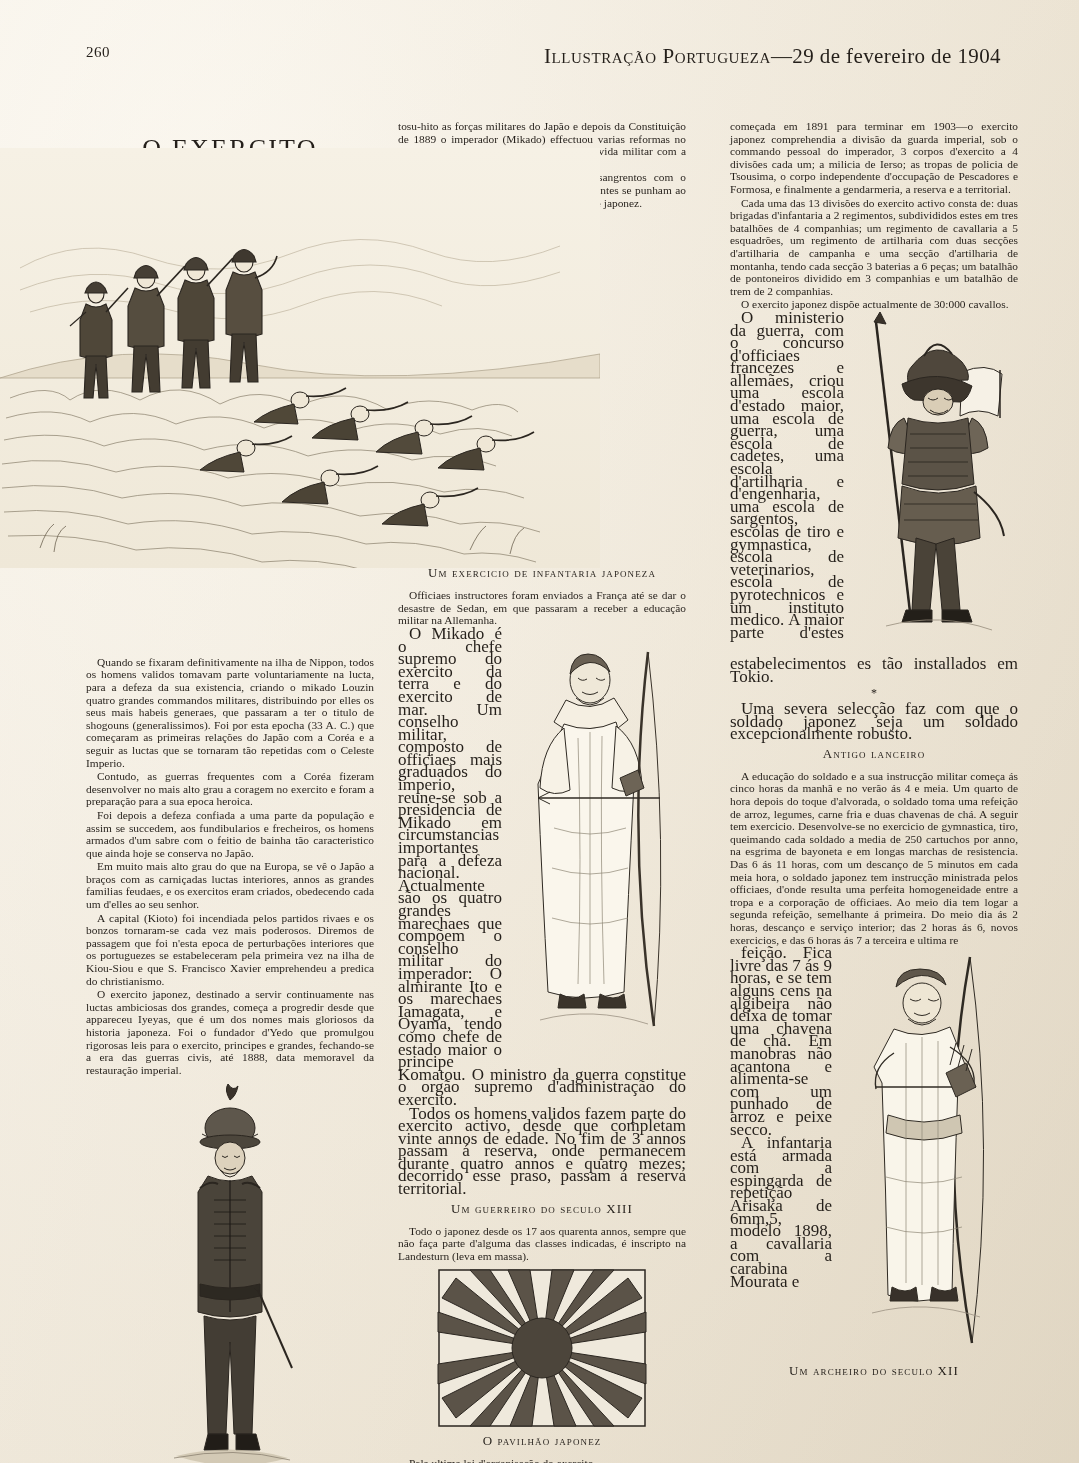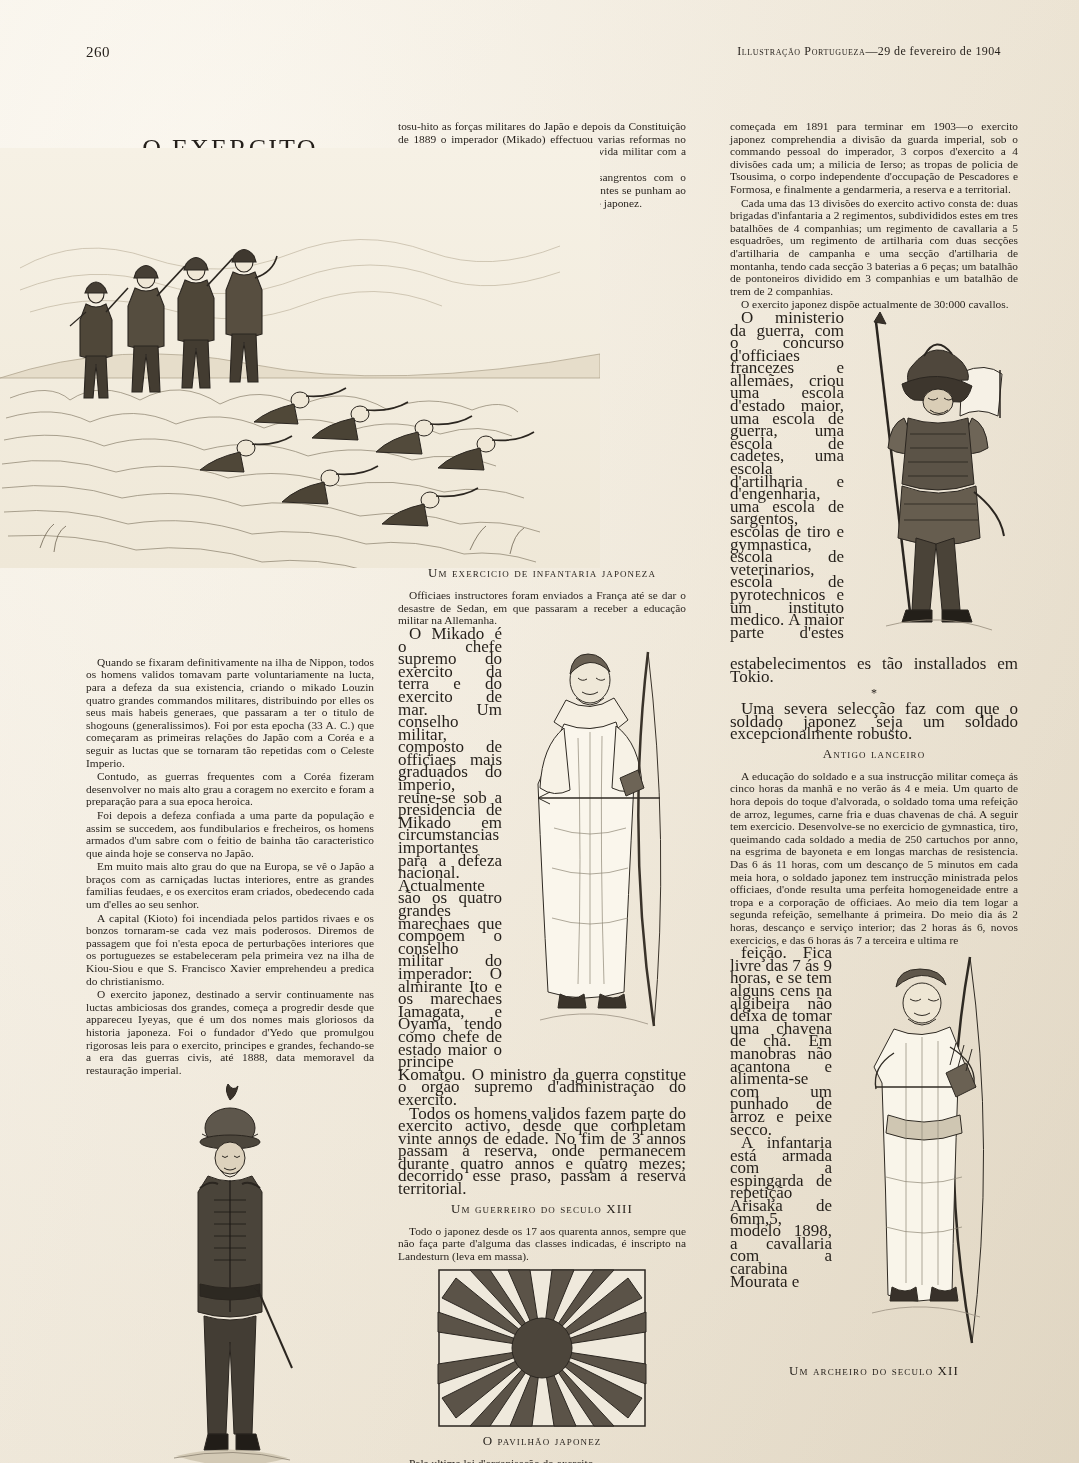--- a/index.html
+++ b/index.html
@@ -16,21 +16,21 @@
   .paper-tint{
     position:absolute;inset:0;
     background:linear-gradient(115deg, rgba(255,255,255,0.25) 0%, rgba(216,203,178,0.18) 60%, rgba(196,180,152,0.30) 100%);
     pointer-events:none;
   }
   .header{
     position:absolute;top:44px;left:86px;right:78px;height:22px;
     display:flex;justify-content:space-between;align-items:flex-start;
   }
   .folio{font-size:15px;letter-spacing:.5px;}
-  .masthead{font-size:12px;letter-spacing:.4px;}
+  .masthead{font-size:21px;letter-spacing:.4px;}
   .masthead .caps{font-variant:small-caps;letter-spacing:.6px;}
 
   .content{
     position:absolute;top:120px;left:86px;width:915px;height:1290px;
   }
   .col{position:absolute;top:0;width:288px;text-align:justify;}
   .col.c1{left:0;}
   .col.c2{left:312px;}
   .col.c3{left:644px;}
 
@@ -89,21 +89,21 @@
       <h1 class="title">O EXERCITO JAPONEZ</h1>
       <div class="subtitle">A sua evolução</div>
 
       <p>O exercito japonez era constituido no tempo das hordas nomadas pelo povo inteiro; até as mulheres, velhos e creanças marchavam para o combate.</p>
 
       <div style="height:392px"></div>
 
       <p>Quando se fixaram definitivamente na ilha de Nippon, todos os homens validos tomavam parte voluntariamente na lucta, para a defeza da sua existencia, criando o mikado Louzin quatro grandes commandos militares, distribuindo por elles os seus mais habeis generaes, que passaram a ter o titulo de shogouns (generalissimos). Foi por esta epocha (33 A. C.) que começaram as primeiras relações do Japão com a Coréa e a seguir as luctas que se tornaram tão repetidas com o Celeste Imperio.</p>
       <p>Contudo, as guerras frequentes com a Coréa fizeram desenvolver no mais alto grau a coragem no exercito e foram a preparação para a sua epoca heroica.</p>
       <p>Foi depois a defeza confiada a uma parte da população e assim se succedem, aos fundibularios e frecheiros, os homens armados d'um sabre com o feitio de bainha tão caracteristico que ainda hoje se conserva no Japão.</p>
-      <p>Em muito mais alto grau do que na Europa, se vê o Japão a braços com as carniçadas luctas interiores, entre as grandes familias feudaes, e os exercitos eram criados, obedecendo cada um d'elles ao seu senhor.</p>
+      <p>Em muito mais alto grau do que na Europa, se vê o Japão a braços com as carniçadas luctas interiores, annos as grandes familias feudaes, e os exercitos eram criados, obedecendo cada um d'elles ao seu senhor.</p>
       <p>A capital (Kioto) foi incendiada pelos partidos rivaes e os bonzos tornaram-se cada vez mais poderosos. Diremos de passagem que foi n'esta epoca de perturbações interiores que os portuguezes se estabeleceram pela primeira vez na ilha de Kiou-Siou e que S. Francisco Xavier emprehendeu a predica do christianismo.</p>
       <p>O exercito japonez, destinado a servir continuamente nas luctas ambiciosas dos grandes, começa a progredir desde que appareceu Iyeyas, que é um dos nomes mais gloriosos da historia japoneza. Foi o fundador d'Yedo que promulgou rigorosas leis para o exercito, principes e grandes, fechando-se a era das guerras civis, até 1888, data memoravel da restauração imperial.</p>
 
       <div class="fig">
         <svg width="200" height="400" viewBox="0 0 200 400" aria-hidden="true">
           <g fill="none" stroke="#2b2620" stroke-width="1">
 
             <path d="M100 16 q-6 -10 -2 -16 q5 8 10 2 q-2 10 -8 14z" fill="#3a332b"></path>
 
             <ellipse cx="100" cy="44" rx="25" ry="20" fill="#5e574c"></ellipse>

